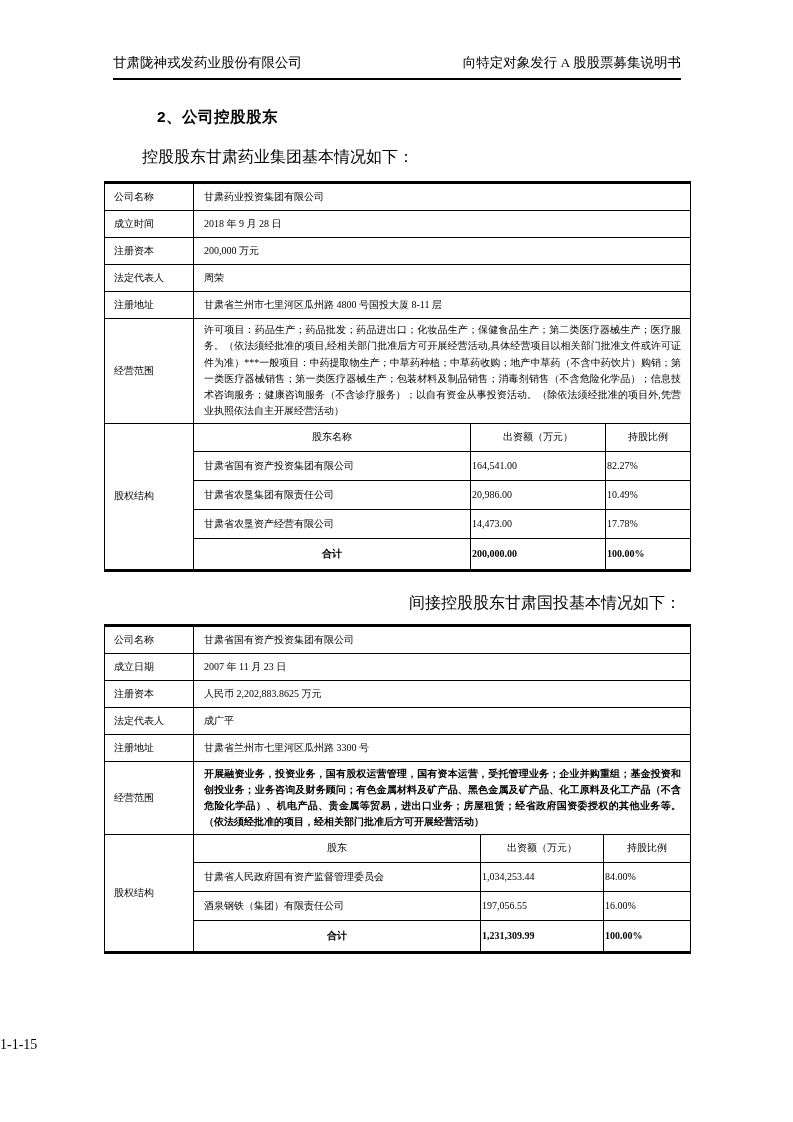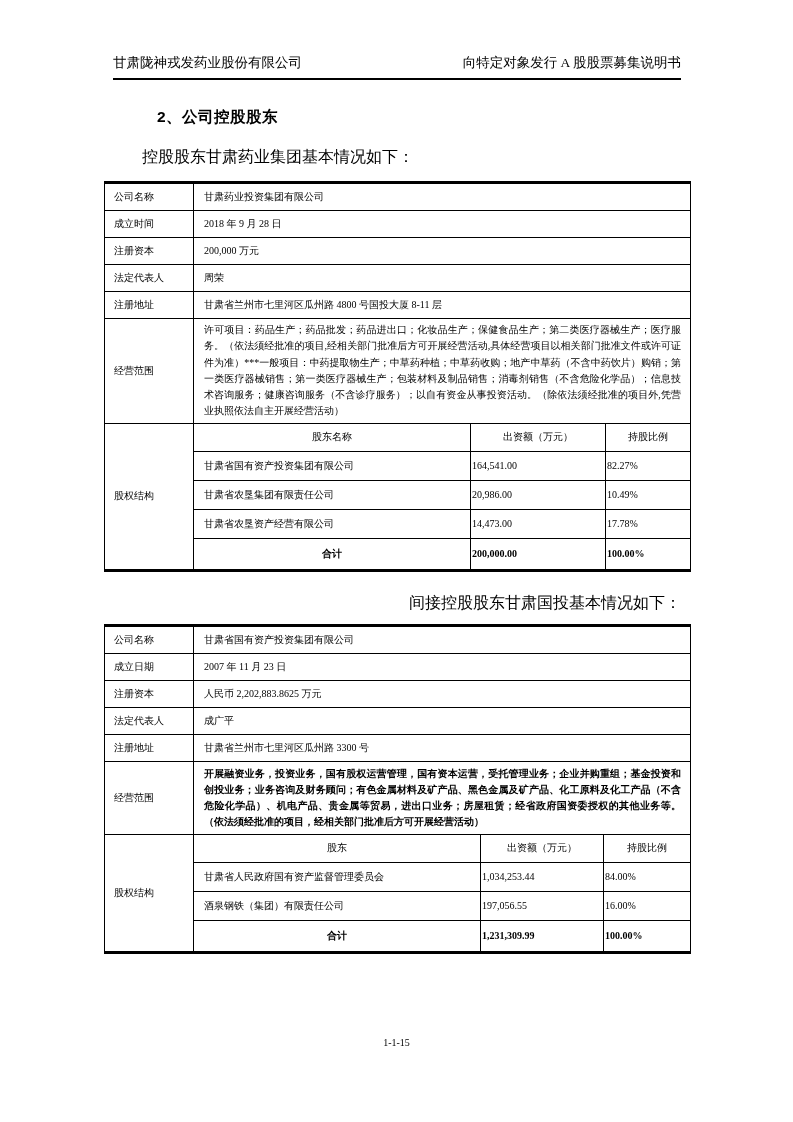--- a/index.html
+++ b/index.html
@@ -69,22 +69,21 @@
   td.eq-name { padding: 0 4px 0 10px; height: 26px; }
   td.eq-amt { text-align: left; padding-right: 8px; height: 26px; }
   td.eq-pct { text-align: left; padding-right: 7px; height: 26px; }
   tr.total-row td { font-weight: bold; height: 28px; font-family: Liberation Serif, serif; }
   td.eq-total-label { text-align: center; }
   
   .page-number {
     position: absolute;
     top: 1037px; left: 0;
     width: 100%;
-    text-align: center;
-    font-size: 10px;
+    font-size: 14px;
   }
 </style>
 </head>
 <body>
 
 <div class="page">
 
   <div class="doc-header">
     <span>甘肃陇神戎发药业股份有限公司</span>
     <span>向特定对象发行 A 股股票募集说明书</span>

